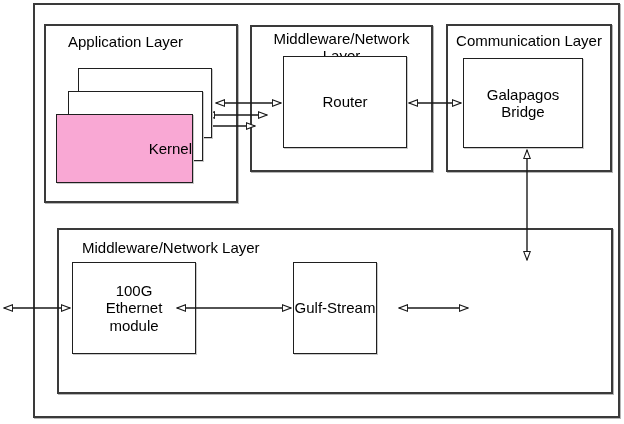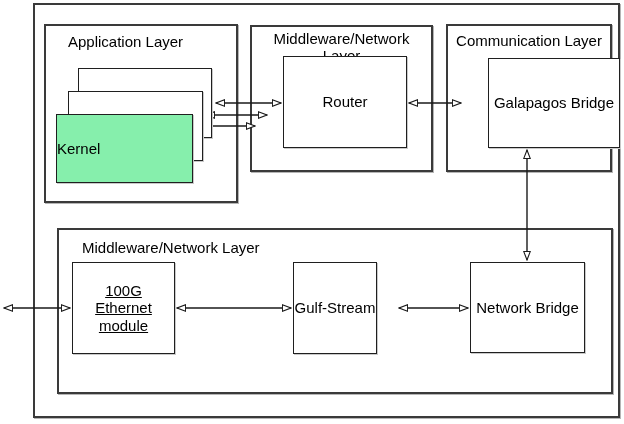--- a/index.html
+++ b/index.html
@@ -60,24 +60,24 @@
     margin: 0 auto;
   }
   .card {
     position: absolute;
     box-sizing: border-box;
     border: 1.5px solid #1f1f1f;
     background: #ffffff;
     box-shadow: 1px 1px 0 #c9c9c9;
   }
   .card.kernel {
-    background: #86efac;
+    background: #f9a8d4;
     display: flex;
     align-items: center;
-    justify-content: flex-start;
+    justify-content: flex-end;
   }
   .eth-label {
     width: 92px;
   }
   svg.arrows {
     position: absolute;
     left: 0;
     top: 0;
     pointer-events: none;
   }
@@ -106,35 +106,32 @@
   </div>
   <div class="box component-box" style="left:283px; top:56px; width:124px; height:92px;text-align:right;">
     <span>Router</span>
   </div>
 
   <div class="box layer-box" style="left:446px; top:24px; width:166px; height:148px;">
     <div class="layer-title-center" style="padding-top:6px;">
       <div class="wrap" style="width:160px;">Communication Layer</div>
     </div>
   </div>
-  <div class="box component-box" style="left:463px; top:58px; width:132px; height:90px;margin-left:25px;">
+  <div class="box component-box" style="left:463px; top:58px; width:120px; height:90px;">
     <span>Galapagos Bridge</span>
   </div>
 
   <div class="box layer-box" style="left:57px; top:228px; width:556px; height:166px;">
     <div class="layer-title-left" style="padding:9px 0 0 23px;">Middleware/Network Layer</div>
   </div>
-  <div class="box component-box" style="left:72px; top:262px; width:103px; height:92px;text-decoration:underline;">
+  <div class="box component-box" style="left:72px; top:262px; width:124px; height:92px;">
     <span class="eth-label">100G Ethernet module</span>
   </div>
   <div class="box component-box" style="left:293px; top:262px; width:84px; height:92px;">
     <span>Gulf-Stream</span>
-  </div>
-  <div class="box component-box" style="left:470px; top:262px; width:115px; height:91px;">
-    <span>Network Bridge</span>
   </div>
 
   <svg class="arrows" width="624" height="424" viewBox="0 0 624 424">
     <defs>
       <marker id="ah" viewBox="0 0 10 8" refX="9.3" refY="4" markerWidth="10" markerHeight="8" orient="auto-start-reverse" markerUnits="userSpaceOnUse">
         <path d="M0.7,0.7 L9.3,4 L0.7,7.3 Z" fill="#ffffff" stroke="#1a1a1a" stroke-width="1.1"></path>
       </marker>
     </defs>
     <g stroke="#1a1a1a" stroke-width="1.4">
 

